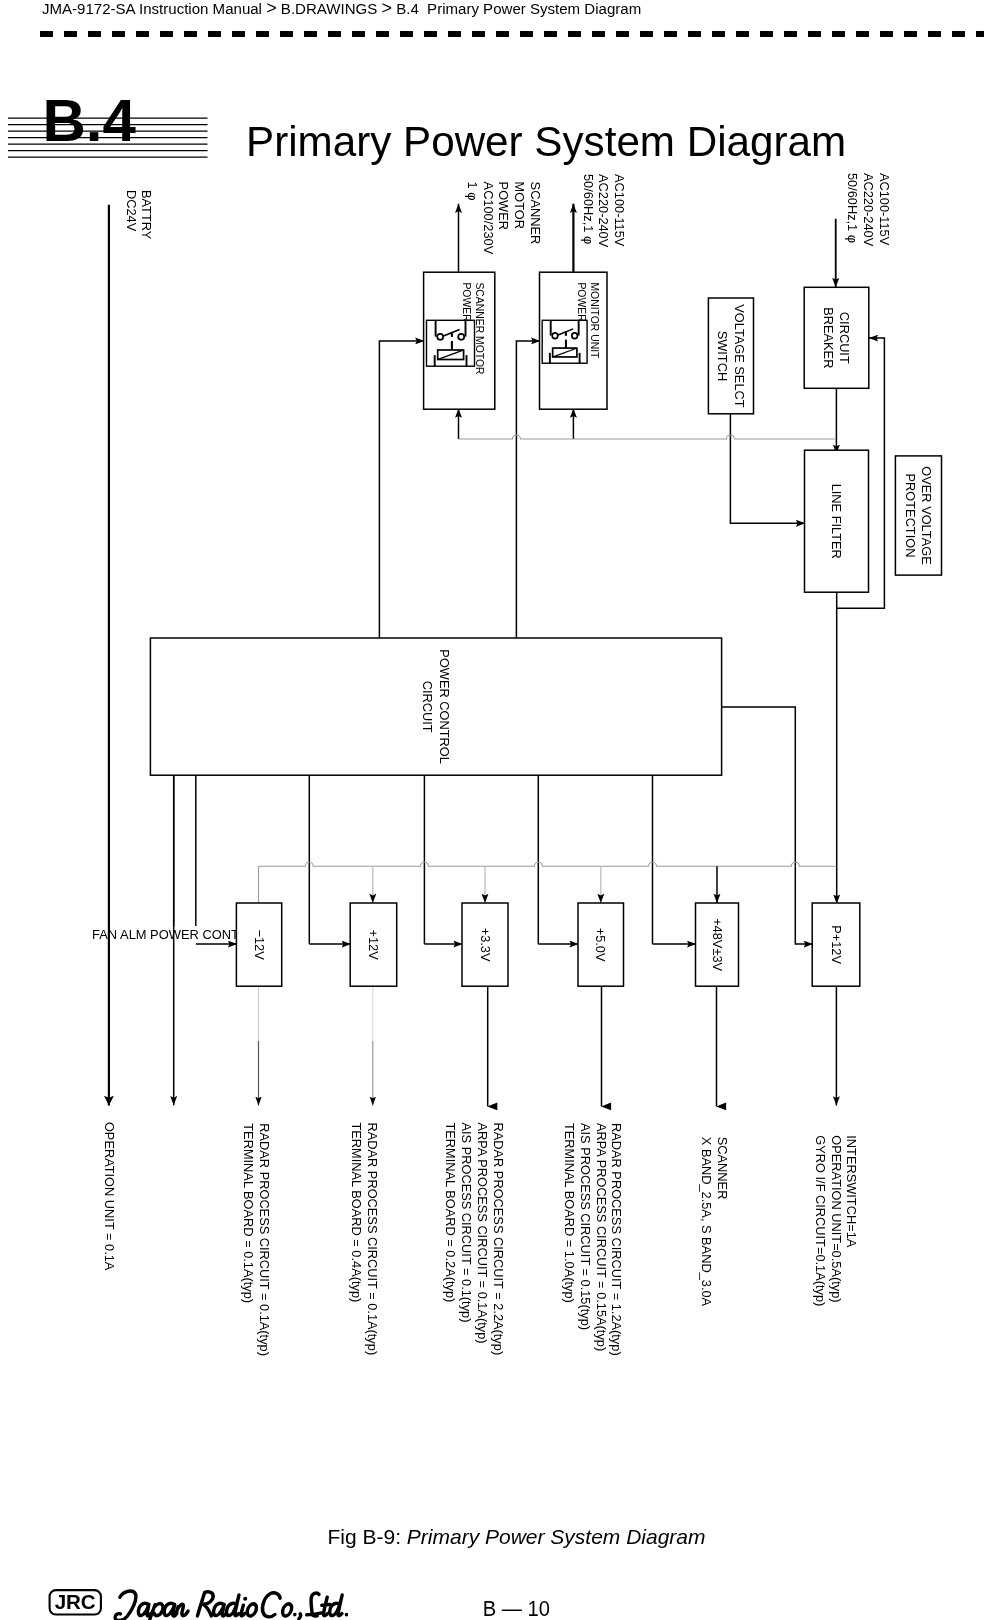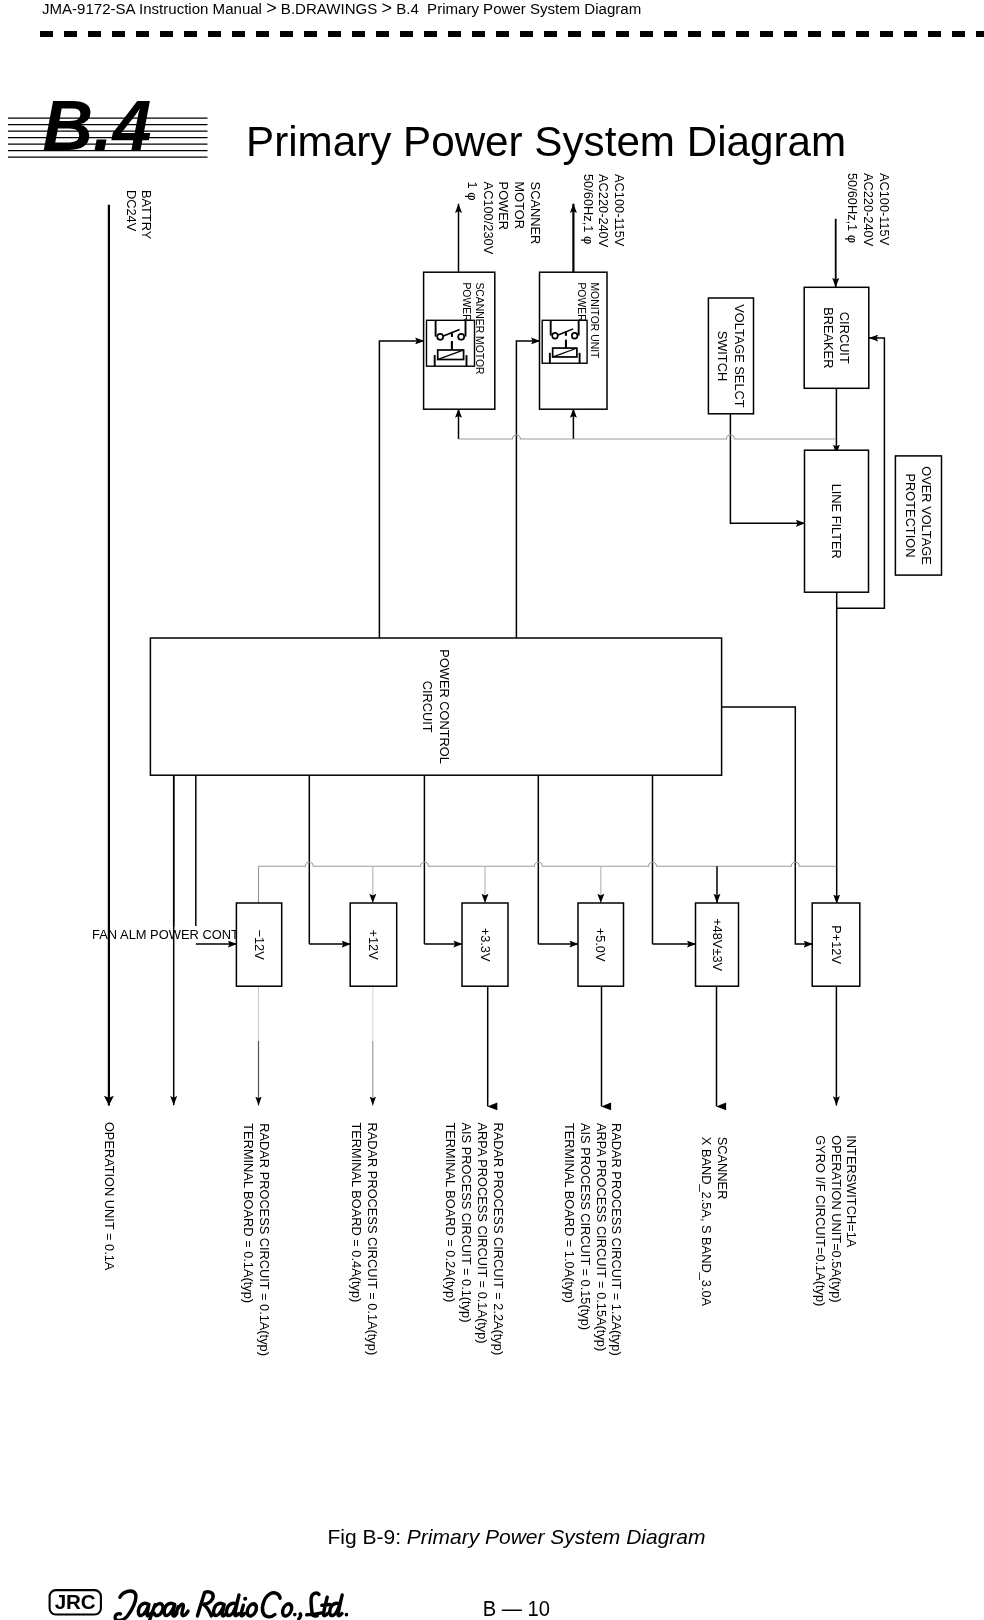--- a/index.html
+++ b/index.html
@@ -4,21 +4,21 @@
 <title>B.4 Primary Power System Diagram</title>
 <style>
   html,body{margin:0;padding:0;background:#ffffff;}
   body{width:984px;height:1620px;position:relative;overflow:hidden;
        font-family:"Liberation Sans",sans-serif;color:#000;}
   .page{position:absolute;left:8px;top:0;width:984px;height:1620px;}
   #breadcrumb{position:absolute;left:34px;top:-0.8px;font-size:15.05px;line-height:1;white-space:nowrap;}
   #breadcrumb span{white-space:pre;}
   #breadcrumb .gt{font-size:18.0px;}
   #dashrule{position:absolute;left:32px;top:31px;width:952px;height:6px;}
-  #secnum{position:absolute;left:34.5px;top:91.0px;font-size:70px;font-weight:bold;line-height:1;font-style:italic;}
+  #secnum{position:absolute;left:34.5px;top:91.0px;font-size:60px;font-weight:bold;line-height:1;}
   #staff{position:absolute;left:0px;top:112.7px;width:200px;height:50px;}
   #title{position:absolute;left:238px;top:121px;font-size:42.2px;line-height:1;}
   svg.diagram{position:absolute;left:0;top:0;width:984px;height:1620px;}
   #figcap{position:absolute;left:0;top:1524.5px;width:1017px;text-align:center;font-size:21px;}
   #figcap i{font-style:italic;}
   #pagenum{position:absolute;left:0;top:1597.6px;width:1017px;text-align:center;font-size:22.4px;line-height:1;}
   #pagenum span{display:inline-block;transform:scaleX(0.9);transform-origin:center;}
   #jrc{position:absolute;left:40px;top:1588px;}
 </style>
 </head>

